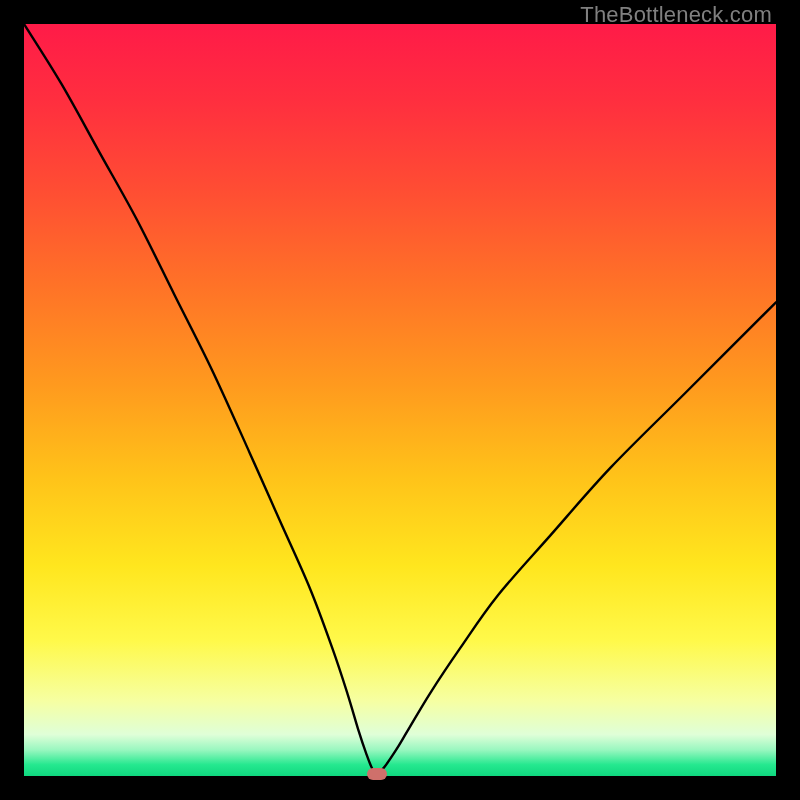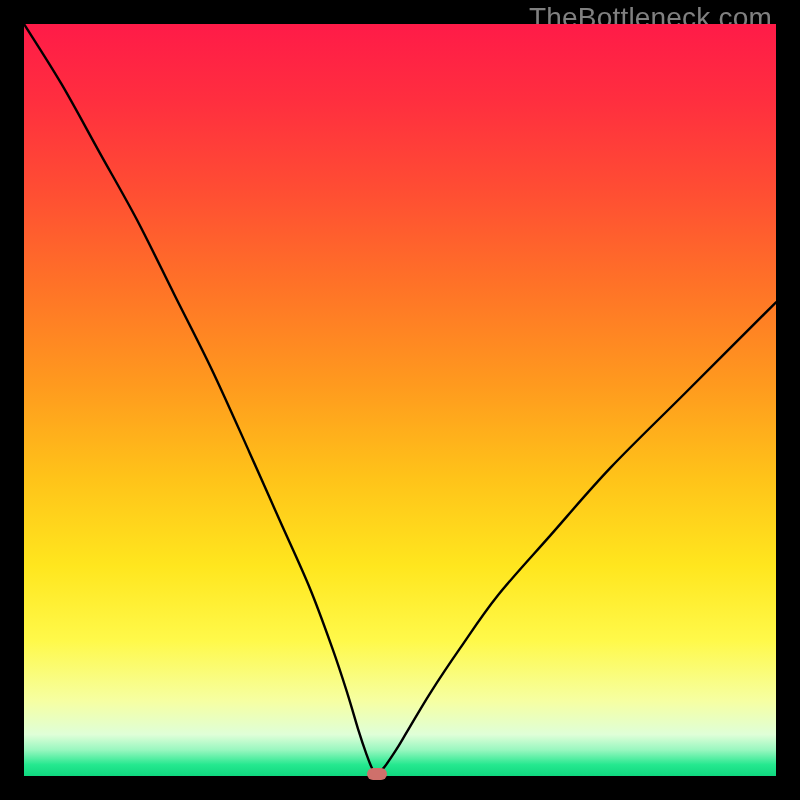--- a/index.html
+++ b/index.html
@@ -24,21 +24,21 @@
     left: 0;
     top: 0;
     width: 752px;
     height: 752px;
   }
   .watermark {
     position: absolute;
     top: 2px;
     right: 28px;
     color: #808080;
-    font-size: 28px;
+    font-size: 22px;
     font-weight: 500;
     letter-spacing: 0.2px;
     font-family: Arial, Helvetica, sans-serif;
   }
   .marker {
     position: absolute;
     width: 20px;
     height: 12px;
     border-radius: 6px;
     transform: translate(-50%, -50%);

